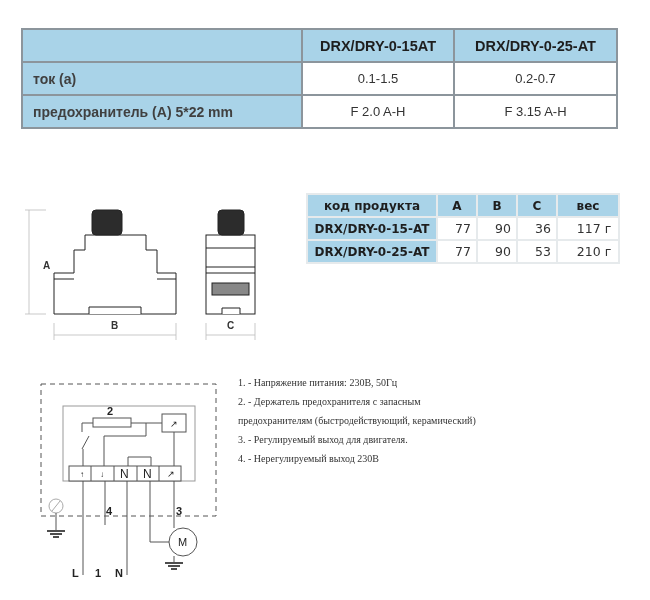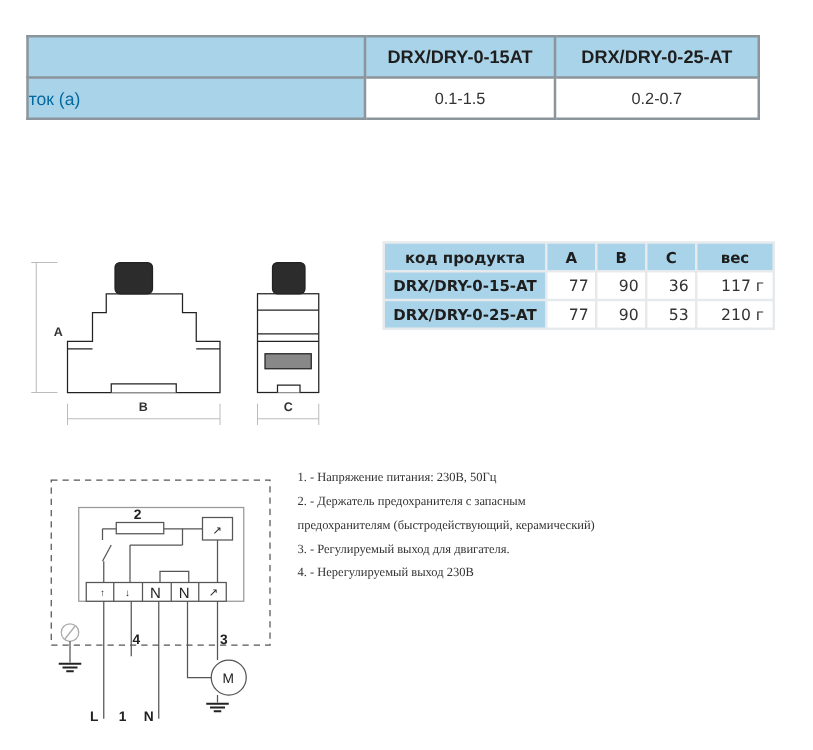--- a/index.html
+++ b/index.html
@@ -1,19 +1,19 @@
 <!DOCTYPE html>
 <html><head>
 <meta charset="utf-8">
 <style>
   html, body { margin:0; padding:0; background:#ffffff; }
   body { width:650px; height:600px; position:relative; overflow:hidden; font-family:"Liberation Sans", sans-serif; color:#1e1e1e; }
   .spec { position:absolute; left:21px; top:28px; border-collapse:collapse; }
   .spec td { border:2px solid #8c959c; height:31px; font-size:14px; padding:0; }
-  .spec .lbl { background:#a9d3e8; width:268px; font-weight:normal; color:#0369a1; }
+  .spec .lbl { background:#a9d3e8; width:268px; padding-left:10px; font-weight:bold; color:#404040; }
   .spec .hd { background:#a9d3e8; font-weight:bold; text-align:center; font-size:14.5px; }
   .spec .val { background:#fff; text-align:center; font-size:13px; color:#333; }
   .spec .c1 { width:150px; } .spec .c2 { width:161px; }
 
   .dims { position:absolute; left:306px; top:193px; border-collapse:separate; border-spacing:2px; background:#e6eaec; }
   .dims td { height:21px; font-size:13px; text-align:center; padding:0; font-family:"DejaVu Sans", sans-serif; }
   .dims .hd { background:#a9d3e8; font-weight:bold; font-size:12px; }
   .dims .code { background:#a9d3e8; font-weight:bold; font-size:12px; width:128px; }
   .dims .v { background:#fff; color:#333; font-size:12.5px;padding-left:12px; }
 
@@ -28,20 +28,25 @@
   <tbody>
       <tr>
     <td class="lbl"></td>
     <td class="hd c1">DRX/DRY-0-15AT</td>
     <td class="hd c2">DRX/DRY-0-25-AT</td>
   </tr>
   <tr>
     <td class="lbl">ток (а)</td>
     <td class="val">0.1-1.5</td>
     <td class="val">0.2-0.7</td>
+  </tr>
+  <tr>
+    <td class="lbl">предохранитель (А) 5*22 mm</td>
+    <td class="val">F 2.0 A-H</td>
+    <td class="val">F 3.15 A-H</td>
   </tr>
 </tbody>
   </table>
 
 <svg width="280" height="150" style="left:20px;top:195px;" viewBox="0 0 280 150">
   <g stroke="#bbb" stroke-width="0.8" fill="none">
     <line x1="9" y1="15" x2="9" y2="119"></line>
     <line x1="5" y1="15" x2="26" y2="15"></line>
     <line x1="5" y1="119" x2="26" y2="119"></line>
     <line x1="34" y1="128" x2="34" y2="145"></line>

